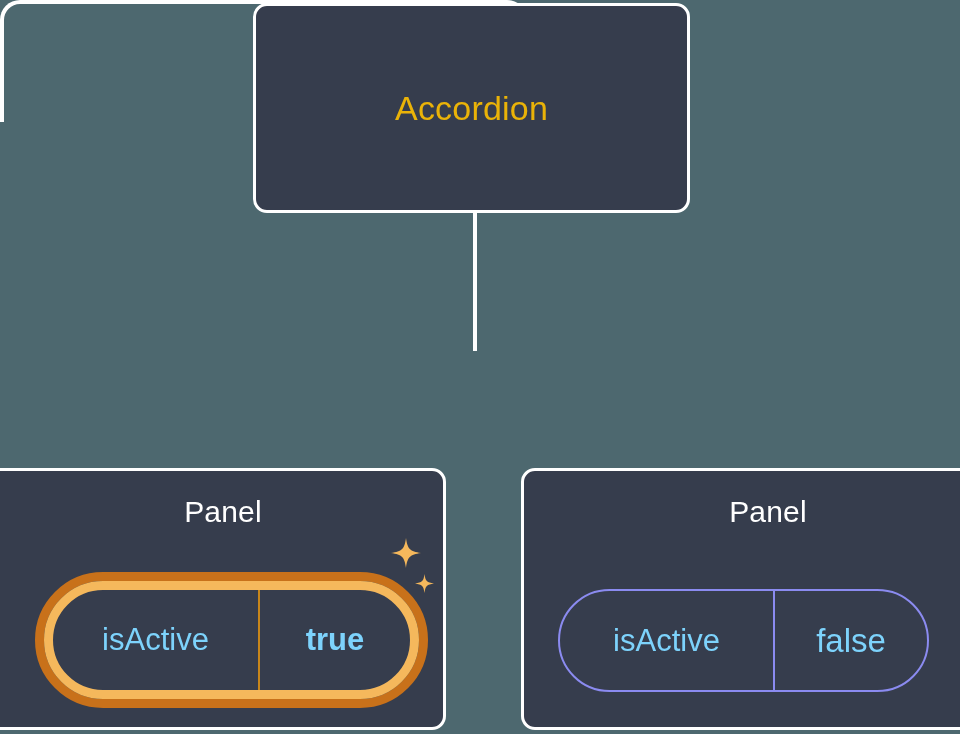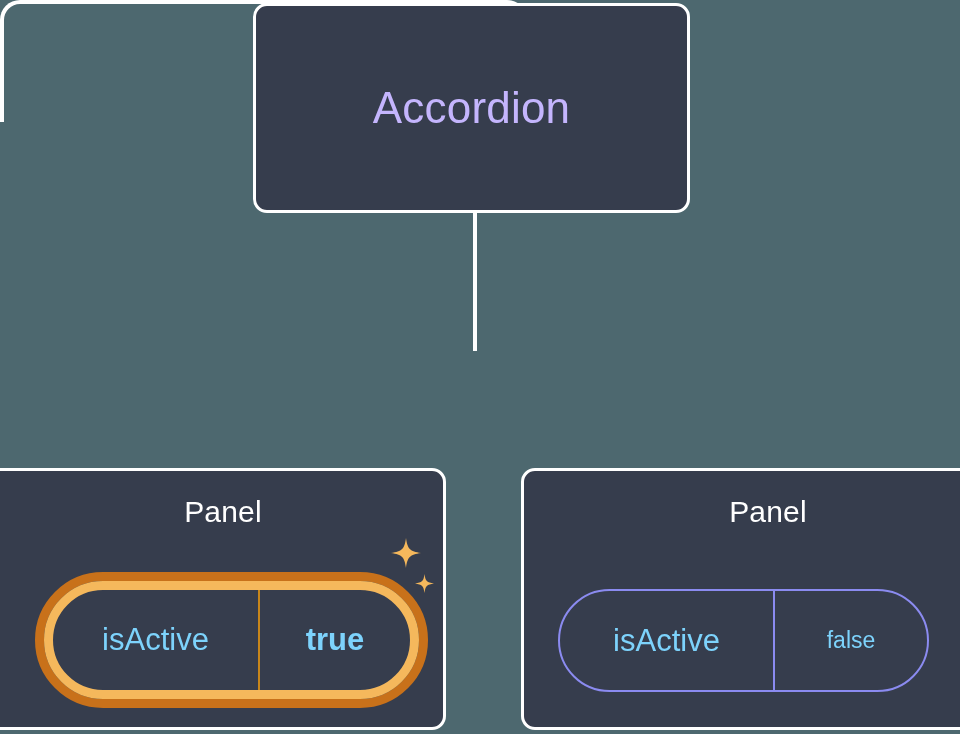--- a/index.html
+++ b/index.html
@@ -56,22 +56,22 @@
   .node-root {
     left: 253px;
     top: 3px;
     width: 437px;
     height: 210px;
     display: flex;
     align-items: center;
     justify-content: center;
   }
   .node-title-root {
-    color: #c4b5fd;
-    font-size: 44px;
+    color: #eab308;
+    font-size: 34px;
     letter-spacing: 0.2px;
   }
 
   .node-panel {
     top: 468px;
     height: 262px;
     padding-top: 24px;
     box-sizing: border-box;
   }
   .node-panel-left {
@@ -117,21 +117,21 @@
     border-radius: 999px;
     height: 103px;
   }
   .pill-plain .pill-key {
     width: 213px;
     font-size: 31px;
     border-right: 2px solid #8b8bf0;
   }
   .pill-plain .pill-val {
     width: 152px;
-    font-size: 23px;
+    font-size: 33px;
   }
 
   
   .pill-hl-outer {
     border: 9px solid #c8711a;
     border-radius: 999px;
     padding: 0;
     display: inline-block;
   }
   .pill-hl-inner {

